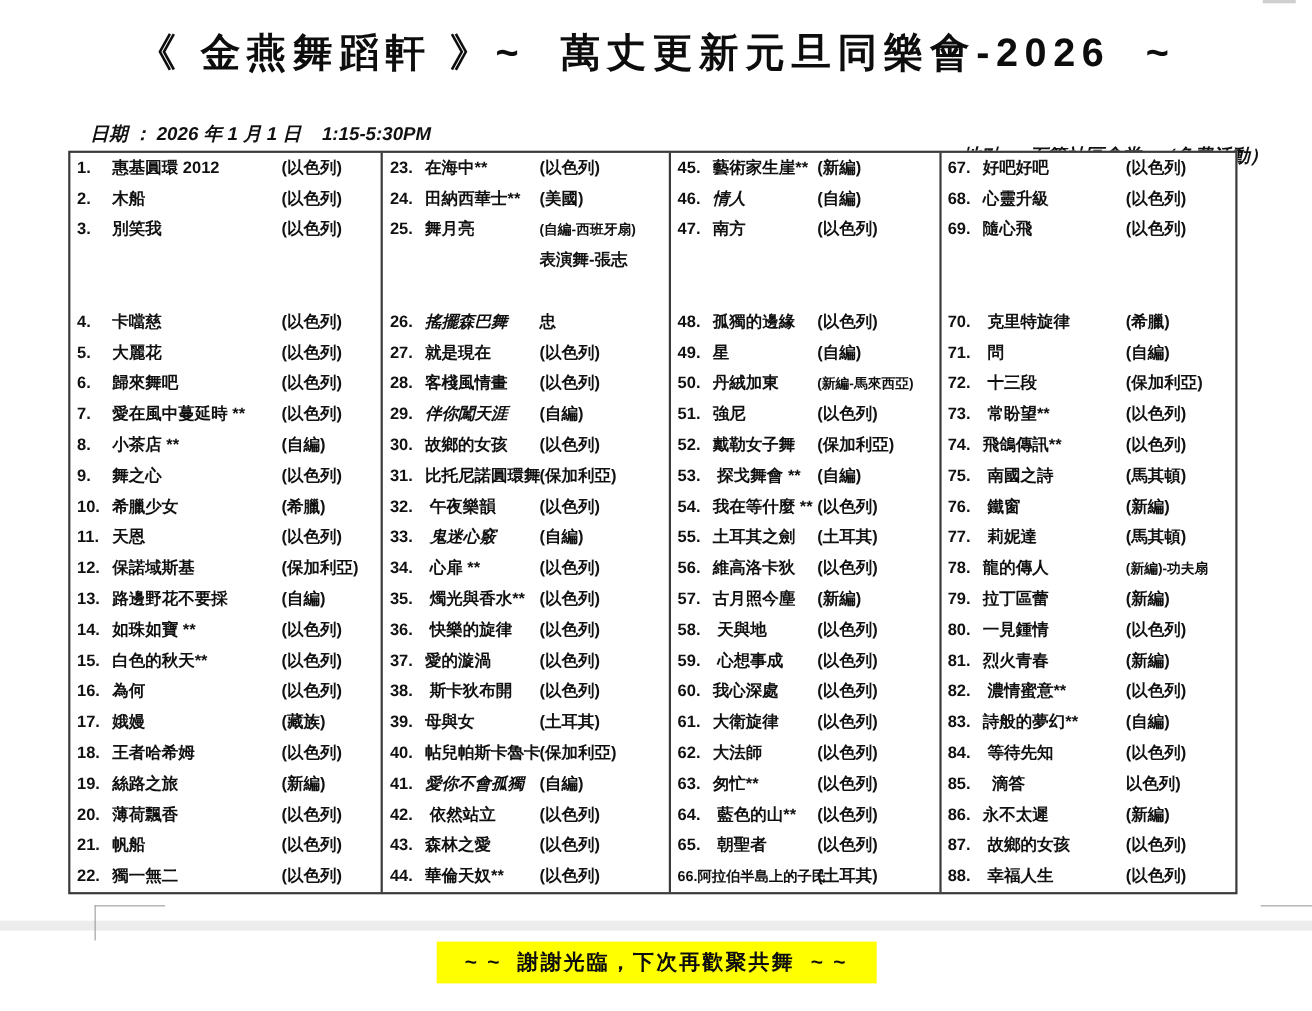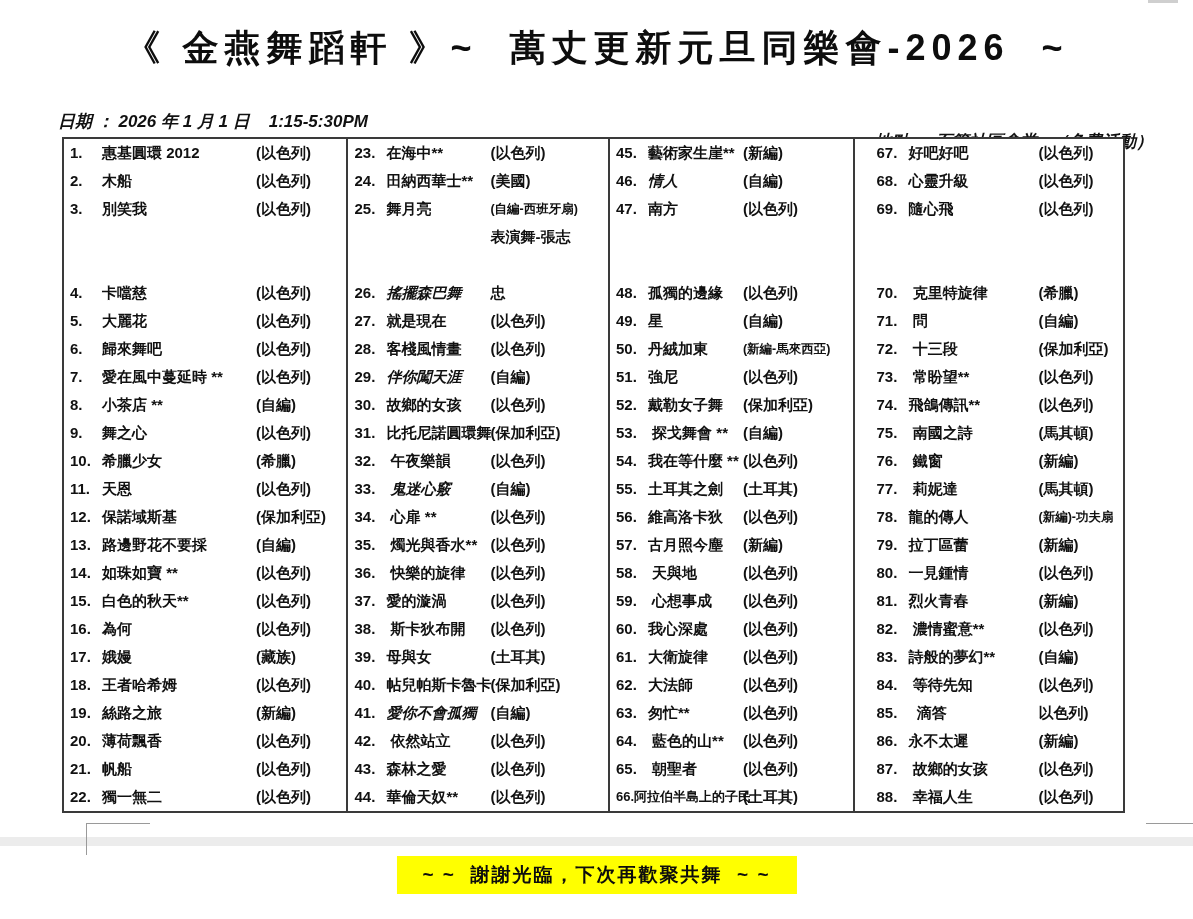--- a/index.html
+++ b/index.html
@@ -5,32 +5,32 @@
   html,body{margin:0;padding:0;background:#fff;}
   .page{
     position:relative;width:1193px;height:919px;background:#ffffff;overflow:hidden;
     font-family:"Liberation Sans","DejaVu Sans",sans-serif;color:#111;
   }
   .title{
     position:absolute;left:0;top:24px;width:100%;text-align:center;
     font-size:36px;font-weight:bold;letter-spacing:6px;white-space:pre;color:#0d0d0d;
   }
   .infoline{position:absolute;top:110px;left:0;width:100%;font-size:17px;font-weight:bold;font-style:italic;white-space:pre;}
-  .date-line{position:absolute;left:58px;top:0;font-style:italic;}
+  .date-line{position:absolute;left:82px;top:0;font-style:italic;}
   .venue-line{position:absolute;right:40px;top:0;margin-top:20px;}
   .program{
     position:absolute;left:62px;top:137px;width:1063px;height:676px;
     display:flex;border:2px solid #3a3a3a;box-sizing:border-box;background:#fff;
   }
   .col{position:relative;box-sizing:border-box;border-right:2px solid #3a3a3a;}
   .col:last-child{border-right:none;}
   .col1{width:285px;--noteL:192px;}
   .col2{width:262px;--noteL:142px;}
   .col3{width:246px;--noteL:133px;}
-  .col4{width:268px;padding-left:15px;--noteL:168px;}
+  .col4{width:268px;--noteL:168px;}
   .row{position:relative;height:28px;line-height:28px;font-size:15px;font-weight:bold;white-space:pre;}
   .row.gap{height:56px;text-align:center;}
   .num{position:absolute;left:6px;top:0;}
   .name{position:absolute;left:38px;top:0;}
   .name.italic{font-style:italic;}
   .joined .name{left:6px;font-size:13px;}
   .note{position:absolute;left:var(--noteL);top:0;}
   .note.small{font-size:12.5px;}
   .gapnote{position:absolute;left:var(--noteL);top:0;height:28px;line-height:28px;font-size:15px;font-weight:bold;white-space:pre;}
   .pagebreak-band{position:absolute;left:0;top:837px;width:100%;height:9px;background:#ececec;}

